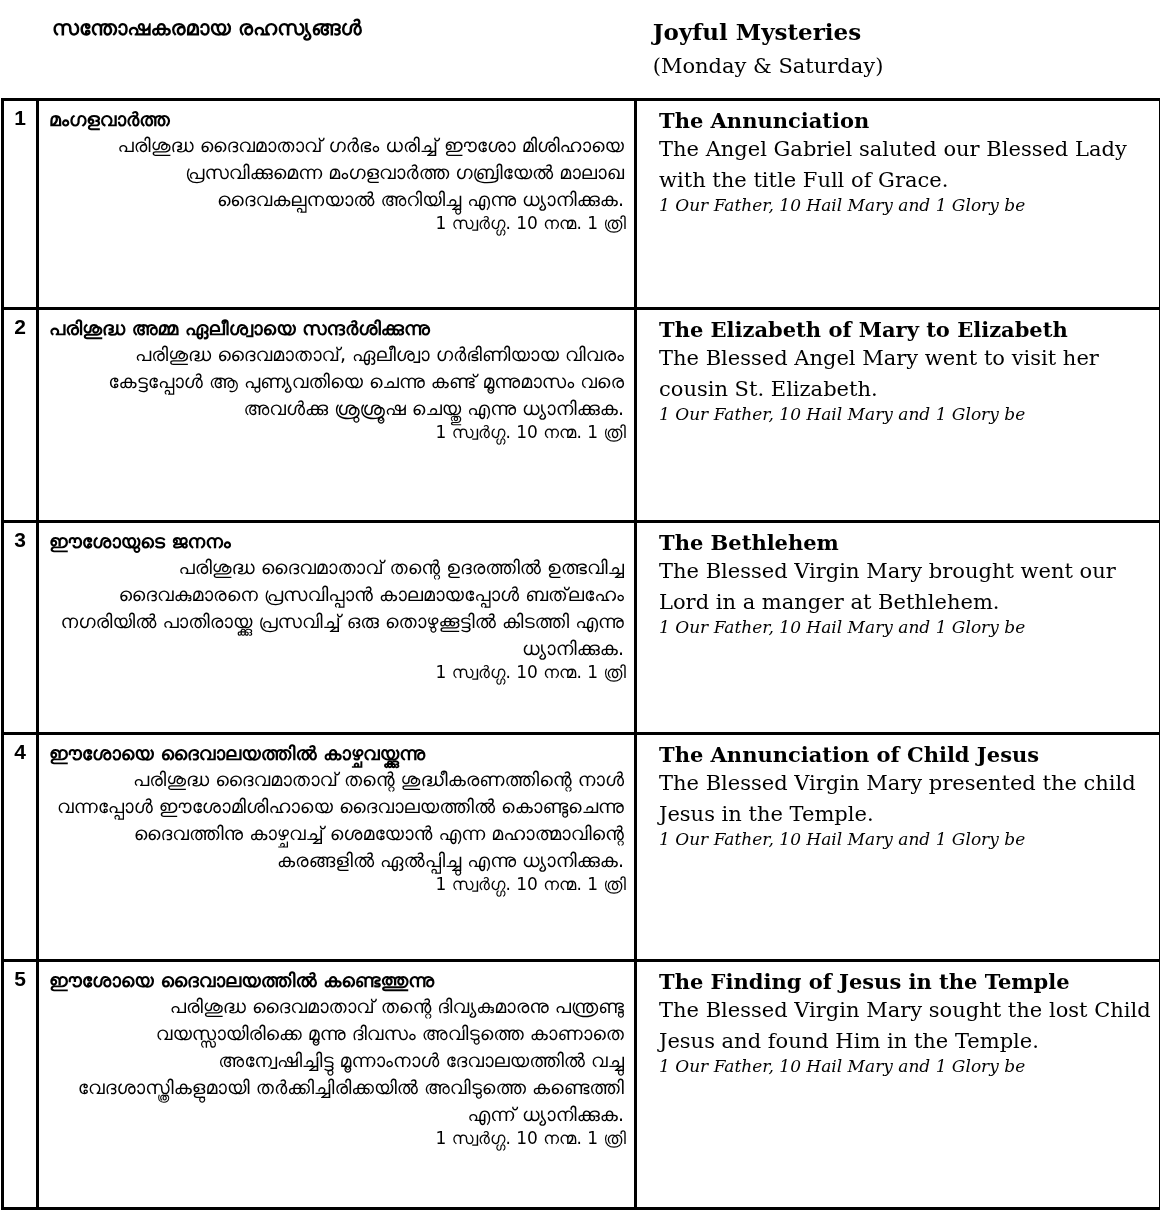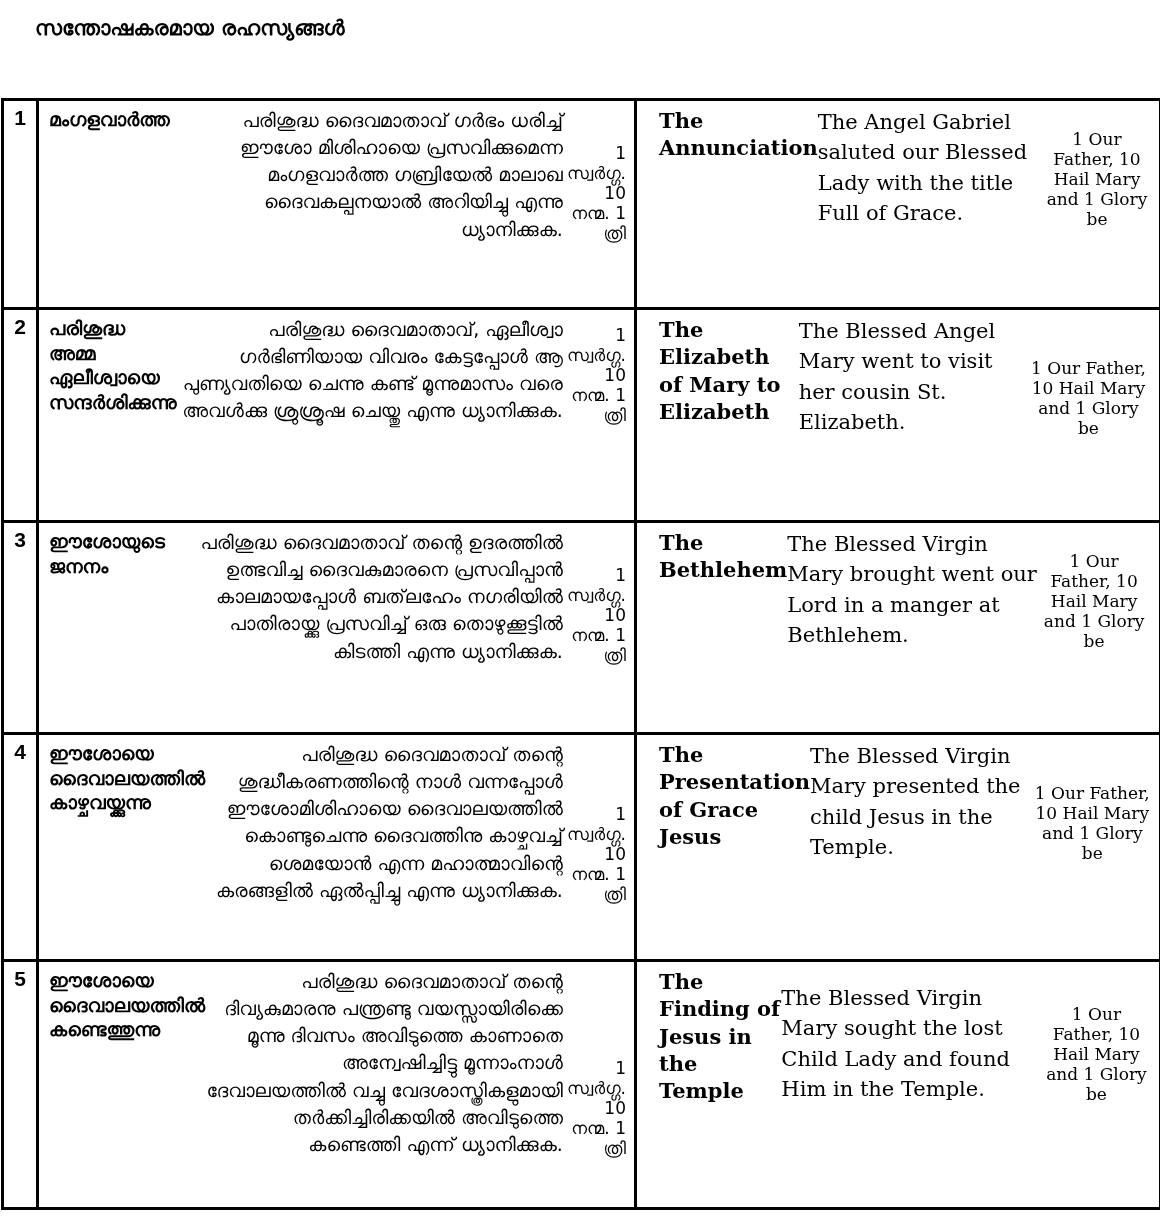--- a/index.html
+++ b/index.html
@@ -19,21 +19,22 @@
 
   
   .header {
     display: flex;
     height: 98px;
     box-sizing: border-box;
   }
   .header-left {
     width: 633px;
     box-sizing: border-box;
-    padding: 16px 0 0 35px;
+    padding: 16px 0 0 20px;
+    margin-left: 32px;
   }
   .header-right {
     width: 527px;
     box-sizing: border-box;
     padding: 18px 0 0 5px;
   }
   .header-title-ml {
     font-weight: bold;
     font-size: 21px;
     font-family: "DejaVu Sans", "Liberation Sans", sans-serif;
@@ -72,20 +73,21 @@
   .num-cell {
     text-align: center;
     font-family: "Liberation Sans", "DejaVu Sans", sans-serif;
     font-weight: bold;
     font-size: 21px;
     padding-top: 5px !important;
   }
 
   .cell {
     display: flex;
+    flex-direction: column;
     height: 100%;
     box-sizing: border-box;
   }
 
   
   .ml-cell { padding: 6px 6px 12px 10px !important; }
   .ml-title {
     font-weight: bold;
     font-size: 19px;
     font-family: "DejaVu Sans", "Liberation Sans", sans-serif;
@@ -114,32 +116,37 @@
     font-size: 21px;
     line-height: 1.3;
   }
   .en-body {
     font-size: 21px;
     line-height: 1.45;
     margin-top: auto;
   }
   .en-footer {
     margin-top: auto;
-    text-align: center;
+    text-align: left;
+    font-style: italic;
     font-size: 17px;
   }
 </style>
 </head>
 <body>
 
 <div class="page">
 
   <div class="header">
     <div class="header-left">
       <div class="header-title-ml">സന്തോഷകരമായ രഹസ്യങ്ങൾ</div>
+    </div>
+    <div class="header-right">
+      <div class="header-title-en">Joyful Mysteries</div>
+      <div class="header-sub-en">(Monday &amp; Saturday)</div>
     </div>
   </div>
 
   <table class="mysteries">
     <colgroup>
       <col class="c-num">
         <col class="c-ml">
         <col class="c-en">
     </colgroup>
 
@@ -202,40 +209,40 @@
       <td class="num-cell">4</td>
       <td>
         <div class="cell ml-cell">
           <div class="ml-title">ഈശോയെ ദൈവാലയത്തിൽ കാഴ്ചവയ്ക്കുന്നു</div>
           <div class="ml-body">പരിശുദ്ധ ദൈവമാതാവ് തന്റെ ശുദ്ധീകരണത്തിന്റെ നാൾ വന്നപ്പോൾ ഈശോമിശിഹായെ ദൈവാലയത്തിൽ കൊണ്ടുചെന്നു ദൈവത്തിനു കാഴ്ചവച്ച് ശെമയോൻ എന്ന മഹാത്മാവിന്റെ കരങ്ങളിൽ ഏൽപ്പിച്ചു എന്നു ധ്യാനിക്കുക.</div>
           <div class="ml-footer">1 സ്വർഗ്ഗ. 10 നന്മ. 1 ത്രി</div>
         </div>
       </td>
       <td>
         <div class="cell en-cell">
-          <div class="en-title">The Presentation of Grace Jesus</div>
+          <div class="en-title">The Annunciation of Child Jesus</div>
           <div class="en-body">The Blessed Virgin Mary presented the child Jesus in the Temple.</div>
           <div class="en-footer">1 Our Father, 10 Hail Mary and 1 Glory be</div>
         </div>
       </td>
     </tr>
 
     <tr style="height:248px;">
       <td class="num-cell">5</td>
       <td>
         <div class="cell ml-cell">
           <div class="ml-title">ഈശോയെ ദൈവാലയത്തിൽ കണ്ടെത്തുന്നു</div>
           <div class="ml-body">പരിശുദ്ധ ദൈവമാതാവ് തന്റെ ദിവ്യകുമാരനു പന്ത്രണ്ടു വയസ്സായിരിക്കെ മൂന്നു ദിവസം അവിടുത്തെ കാണാതെ അന്വേഷിച്ചിട്ടു മൂന്നാംനാൾ ദേവാലയത്തിൽ വച്ചു വേദശാസ്ത്രികളുമായി തർക്കിച്ചിരിക്കയിൽ  അവിടുത്തെ കണ്ടെത്തി എന്ന് ധ്യാനിക്കുക.</div>
           <div class="ml-footer">1 സ്വർഗ്ഗ. 10 നന്മ. 1 ത്രി</div>
         </div>
       </td>
       <td>
         <div class="cell en-cell">
           <div class="en-title">The Finding of Jesus in the Temple</div>
-          <div class="en-body">The Blessed Virgin Mary sought the lost Child Lady and found Him in the Temple.</div>
+          <div class="en-body">The Blessed Virgin Mary sought the lost Child Jesus and found Him in the Temple.</div>
           <div class="en-footer">1 Our Father, 10 Hail Mary and 1 Glory be</div>
         </div>
       </td>
     </tr>
 
   </tbody>
     </table>
 </div>
 
 </body></html>

